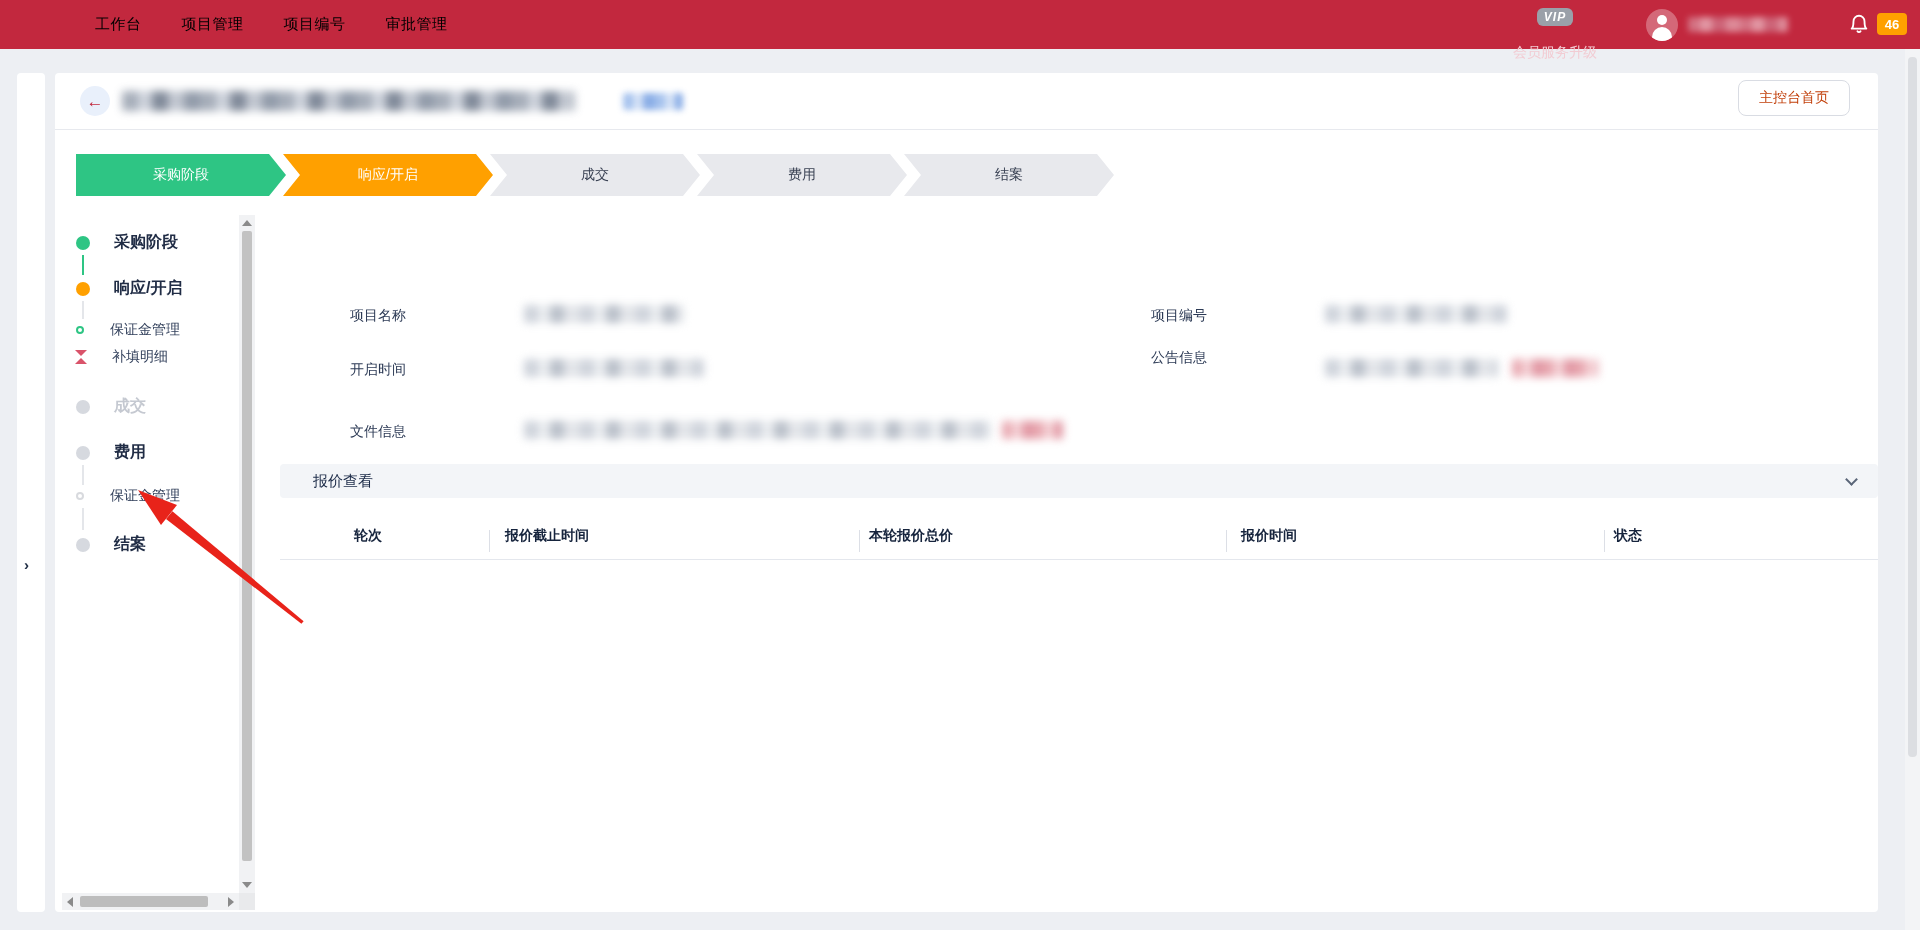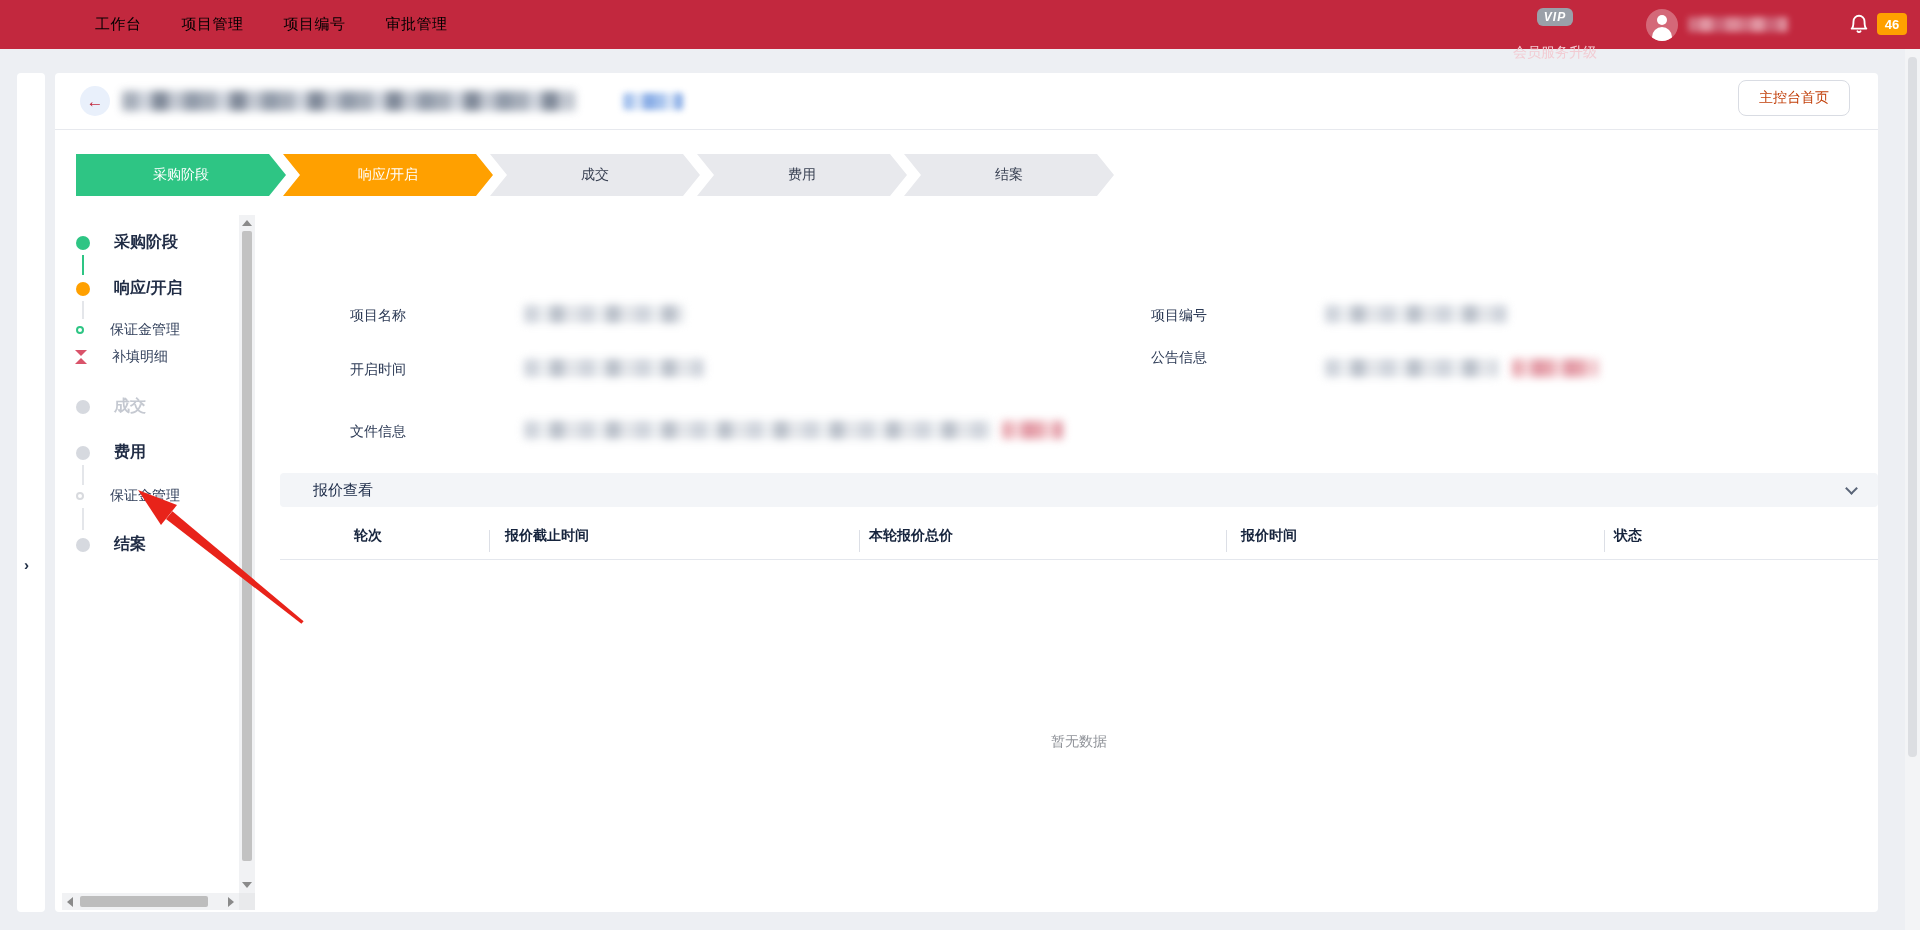--- a/index.html
+++ b/index.html
@@ -214,39 +214,38 @@
     <div class="blur-val" style="left:244px; top:144px; width:180px;"></div>
 
     <div class="field-label" style="left:871px; top:134px;">公告信息</div>
     <div class="blur-val" style="left:1045px; top:144px; width:173px;"></div>
     <div class="blur-red" style="left:1232px; top:144px; width:86px;"></div>
 
     <div class="field-label" style="left:70px; top:208px;">文件信息</div>
     <div class="blur-val" style="left:244px; top:206px; width:468px;"></div>
     <div class="blur-red" style="left:722px; top:206px; width:61px;"></div>
 
-    <div class="sec-header" style="top:258px;">
+    <div class="sec-header" style="top:249px;">
       <span class="sec-title">报价查看</span>
       <span class="chevron-down"></span>
     </div>
 
     <div style="position:absolute; left:0; top:312px; width:1598px; height:30px;">
       <span class="th" style="left:74px;font-family:Liberation Serif, serif;">轮次</span>
       <span class="th-sep" style="left:209px;"></span>
       <span class="th" style="left:225px;">报价截止时间</span>
       <span class="th-sep" style="left:579px;"></span>
       <span class="th" style="left:589px;">本轮报价总价</span>
       <span class="th-sep" style="left:946px;"></span>
       <span class="th" style="left:961px;">报价时间</span>
       <span class="th-sep" style="left:1324px;"></span>
       <span class="th" style="left:1334px;">状态</span>
     </div>
     <div class="thead-border" style="top:344px;"></div>
 
-    <div class="empty-text" style="top:518px;">暂无数据</div>
   </div>
 </div>
 
 <div class="annotation">
   <svg width="185" height="148" viewBox="0 0 185 148">
     <polygon points="8,6 47,21 31,41" fill="#e8231a"></polygon>
     <polygon points="36,35 42.4,27.3 173.6,137.2 171.4,139.8" fill="#e8231a"></polygon>
   </svg>
 </div>
 

